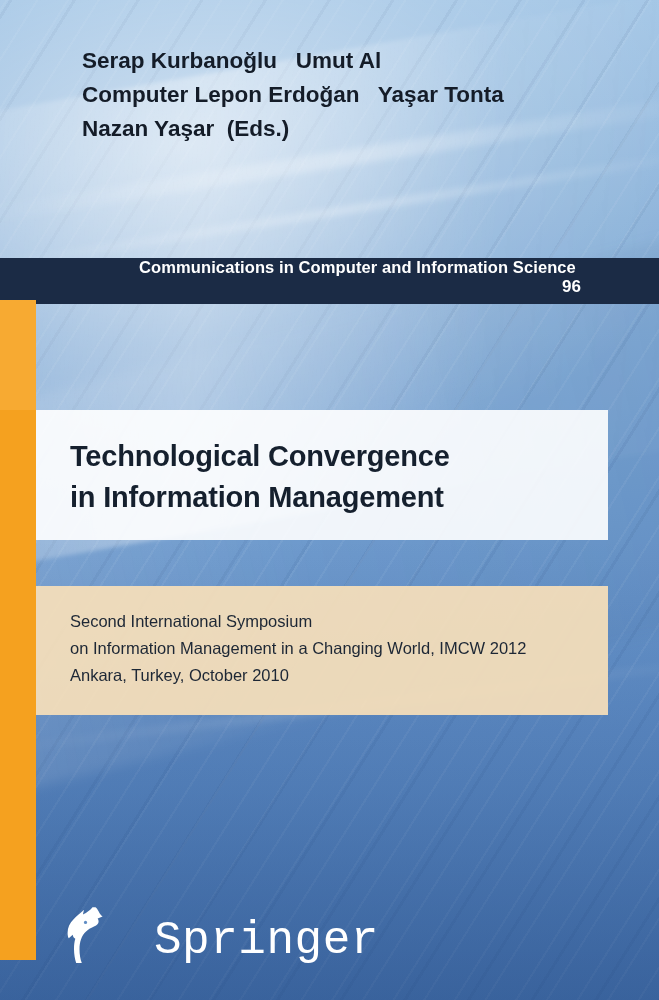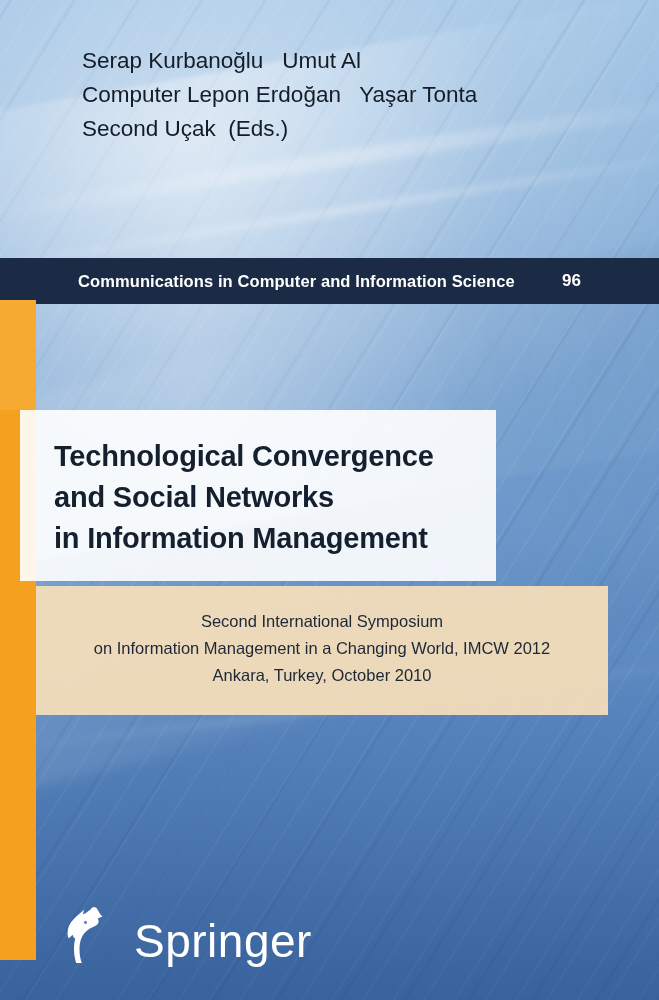--- a/index.html
+++ b/index.html
@@ -118,20 +118,21 @@
     left: 0;
     top: 258px;
     width: 659px;
     height: 46px;
     background: #1b2b45;
     color: #ffffff;
     display: flex;
     align-items: center;
     box-sizing: border-box;
     padding: 0 22px 0 78px;
+    flex-direction: column;
   }
   .series-title {
     font-size: 16.5px;
     font-weight: 600;
     letter-spacing: 0.1px;
     white-space: nowrap;
   }
   .series-number {
     margin-left: auto;
     font-size: 17px;
@@ -142,32 +143,32 @@
   
   .authors {
     position: absolute;
     left: 82px;
     top: 44px;
     width: 540px;
     color: #17212f;
   }
   .author-line {
     font-size: 22.5px;
-    font-weight: 400;
+    font-weight: 700;
     line-height: 34px;
     white-space: pre;
     color: #141c28;
   }
 
   
   .title-block {
     position: absolute;
-    left: 20px;
+    left: 36px;
     top: 410px;
-    width: 476px;
+    width: 572px;
     background: rgba(255,255,255,0.90);
     padding: 26px 34px 22px 34px;
     box-sizing: border-box;
   }
   .title-line {
     font-size: 29px;
     font-weight: 700;
     line-height: 41px;
     color: #15202e;
     letter-spacing: -0.2px;
@@ -182,38 +183,38 @@
     width: 572px;
     background: rgba(247,224,186,0.92);
     padding: 22px 34px 26px 34px;
     box-sizing: border-box;
   }
   .subtitle-line {
     font-size: 16.5px;
     line-height: 27px;
     color: #1d2735;
     white-space: pre;
-    text-align: center;
   }
 
   
   .publisher {
     position: absolute;
     left: 62px;
     bottom: 34px;
     display: flex;
     align-items: flex-end;
     gap: 14px;
   }
   .publisher-name {
-    font-family: Liberation Sans, sans-serif;
+    font-family: Liberation Mono, monospace;
     font-size: 46px;
     color: #ffffff;
     letter-spacing: 0.5px;
     line-height: 50px;
+    margin-left: 20px;
   }
   .knight {
     width: 58px;
     height: 62px;
   }
 </style>
 </head>
 <body>
 
 <div class="cover">
@@ -225,34 +226,33 @@
   <div class="bg-sweep1"></div>
   <div class="bg-sweep2"></div>
   <div class="bg-streak" style="left:-5%; top:150px; width:115%; height:16px; transform:rotate(-9deg);"></div>
   <div class="bg-streak" style="left:-5%; top:206px; width:115%; height:8px; transform:rotate(-9deg);"></div>
   <div class="bg-streak" style="left:-5%; top:700px; width:120%; height:10px; transform:rotate(-7deg); opacity:0.5;"></div>
   <div class="bg-dark-lower"></div>
 
   <div class="authors">
     <div class="author-line">Serap Kurbanoğlu   Umut Al</div>
     <div class="author-line">Computer Lepon Erdoğan   Yaşar Tonta</div>
-    <div class="author-line">Second Uçak  (Eds.)</div>
+    <div class="author-line">Nazan Yaşar  (Eds.)</div>
   </div>
 
   <div class="series-band">
     <div class="series-title">Communications in Computer and Information Science</div>
     <div class="series-number">96</div>
   </div>
 
   <div class="orange-bar"></div>
   <div class="orange-bar-top"></div>
 
   <div class="title-block">
     <div class="title-line">Technological Convergence</div>
-    <div class="title-line">and Social Networks</div>
     <div class="title-line">in Information Management</div>
   </div>
 
   <div class="subtitle-block">
     <div class="subtitle-line">Second International Symposium</div>
     <div class="subtitle-line">on Information Management in a Changing World, IMCW 2012</div>
     <div class="subtitle-line">Ankara, Turkey, October 2010</div>
   </div>
 
   <div class="publisher">

